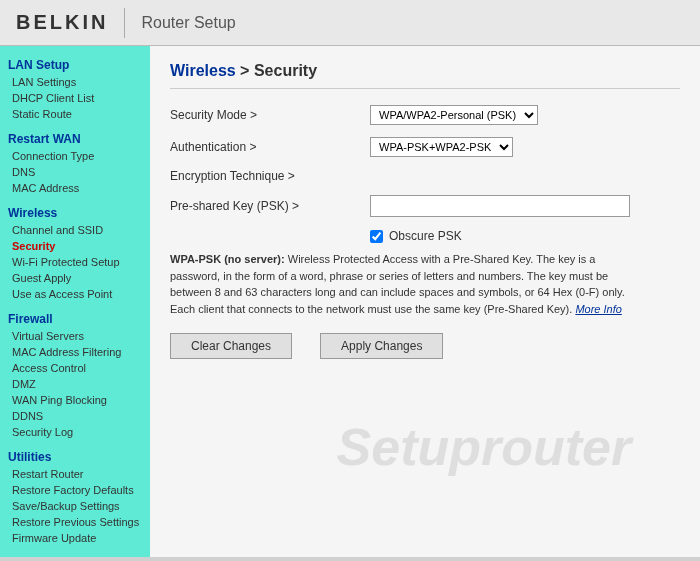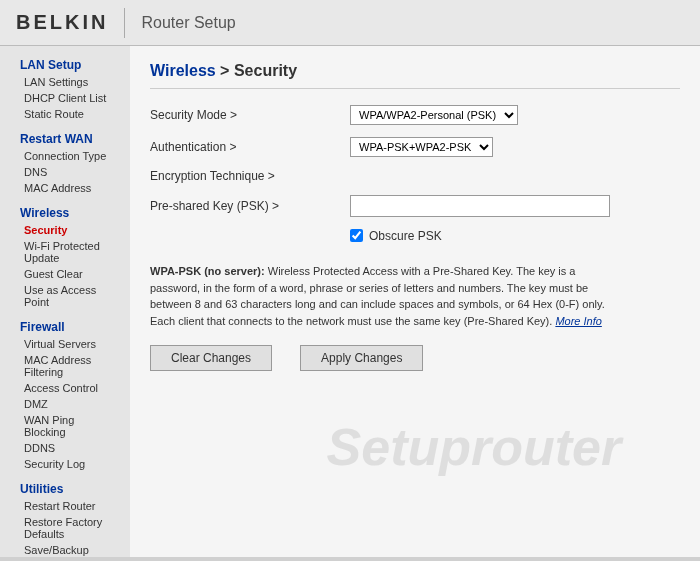--- a/index.html
+++ b/index.html
@@ -8,39 +8,39 @@
     
     .header { background: #e8e8e8; border-bottom: 1px solid #bbb; display: flex; align-items: center; padding: 8px 16px; height: 46px; }
     .header-logo { font-size: 20px; font-weight: bold; letter-spacing: 3px; color: #333; margin-right: 16px; }
     .header-divider { width: 1px; height: 30px; background: #aaa; margin-right: 16px; }
     .header-title { font-size: 16px; color: #555; }
 
     
     .layout { display: flex; height: 511px; }
 
     
-    .sidebar { width: 130px; background: #e5e5e5; padding: 6px 12px; flex-shrink: 0; overflow-y: auto; }
+    .sidebar { width: 150px; background: #5eead4; padding: 6px 0; flex-shrink: 0; overflow-y: auto; }
     .sidebar-section-title { font-weight: bold; font-size: 12px; color: #003399; padding: 6px 8px 2px 8px; }
     .sidebar-item { padding: 2px 8px 2px 12px; font-size: 11px; color: #333; cursor: pointer; }
     .sidebar-item.active { color: #cc0000; font-weight: bold; }
     .sidebar-separator { height: 4px; }
 
     
     .main { flex: 1; background: #f5f5f5; padding: 16px 20px; overflow-y: auto; position: relative; }
 
     .page-title { font-size: 16px; color: #003399; font-weight: bold; margin-bottom: 16px; border-bottom: 1px solid #ccc; padding-bottom: 8px; }
     .page-title span { color: #333; }
     .form-row { display: flex; align-items: center; margin-bottom: 12px; }
     .form-label { width: 200px; font-size: 12px; color: #333; font-weight: normal; }
     .form-control { flex: 1; }
 
     select { font-size: 11px; padding: 2px 4px; border: 1px solid #999; background: #fff; }
     input[type="text"] { font-size: 11px; padding: 2px 4px; border: 1px solid #999; background: #fff; width: 260px; height: 22px; }
 
-    .checkbox-row { display: flex; align-items: flex-start; margin-bottom: 20px; margin-left: 200px; }
+    .checkbox-row { display: flex; align-items: flex-end; margin-bottom: 8px; margin-left: 200px; }
     .checkbox-row input[type="checkbox"] { margin-right: 6px; }
     .checkbox-label { font-size: 12px; color: #333; }
 
     .description { margin-left: 0; margin-bottom: 16px; font-size: 11px; color: #333; line-height: 1.5; max-width: 460px; }
     .description .bold-title { font-weight: bold; }
     .description a { color: #003399; }
 
     .button-row { display: flex; gap: 28px; margin-top: 0; }
     .btn { padding: 5px 20px; font-size: 12px; background: #e0e0e0; border: 1px solid #999; cursor: pointer; color: #333; }
 
@@ -62,23 +62,24 @@
       <div class="sidebar-item">LAN Settings</div>
       <div class="sidebar-item">DHCP Client List</div>
       <div class="sidebar-item">Static Route</div>
       <div class="sidebar-separator"></div>
       <div class="sidebar-section-title">Restart WAN</div>
       <div class="sidebar-item">Connection Type</div>
       <div class="sidebar-item">DNS</div>
       <div class="sidebar-item">MAC Address</div>
       <div class="sidebar-separator"></div>
       <div class="sidebar-section-title">Wireless</div>
+      <div class="sidebar-item">Channel and SSID</div>
       <div class="sidebar-item active">Security</div>
-      <div class="sidebar-item">Wi-Fi Protected Update</div>
-      <div class="sidebar-item">Guest Clear</div>
+      <div class="sidebar-item">Wi-Fi Protected Setup</div>
+      <div class="sidebar-item">Guest Apply</div>
       <div class="sidebar-item">Use as Access Point</div>
       <div class="sidebar-separator"></div>
       <div class="sidebar-section-title">Firewall</div>
       <div class="sidebar-item">Virtual Servers</div>
       <div class="sidebar-item">MAC Address Filtering</div>
       <div class="sidebar-item">Access Control</div>
       <div class="sidebar-item">DMZ</div>
       <div class="sidebar-item">WAN Ping Blocking</div>
       <div class="sidebar-item">DDNS</div>
       <div class="sidebar-item">Security Log</div>

